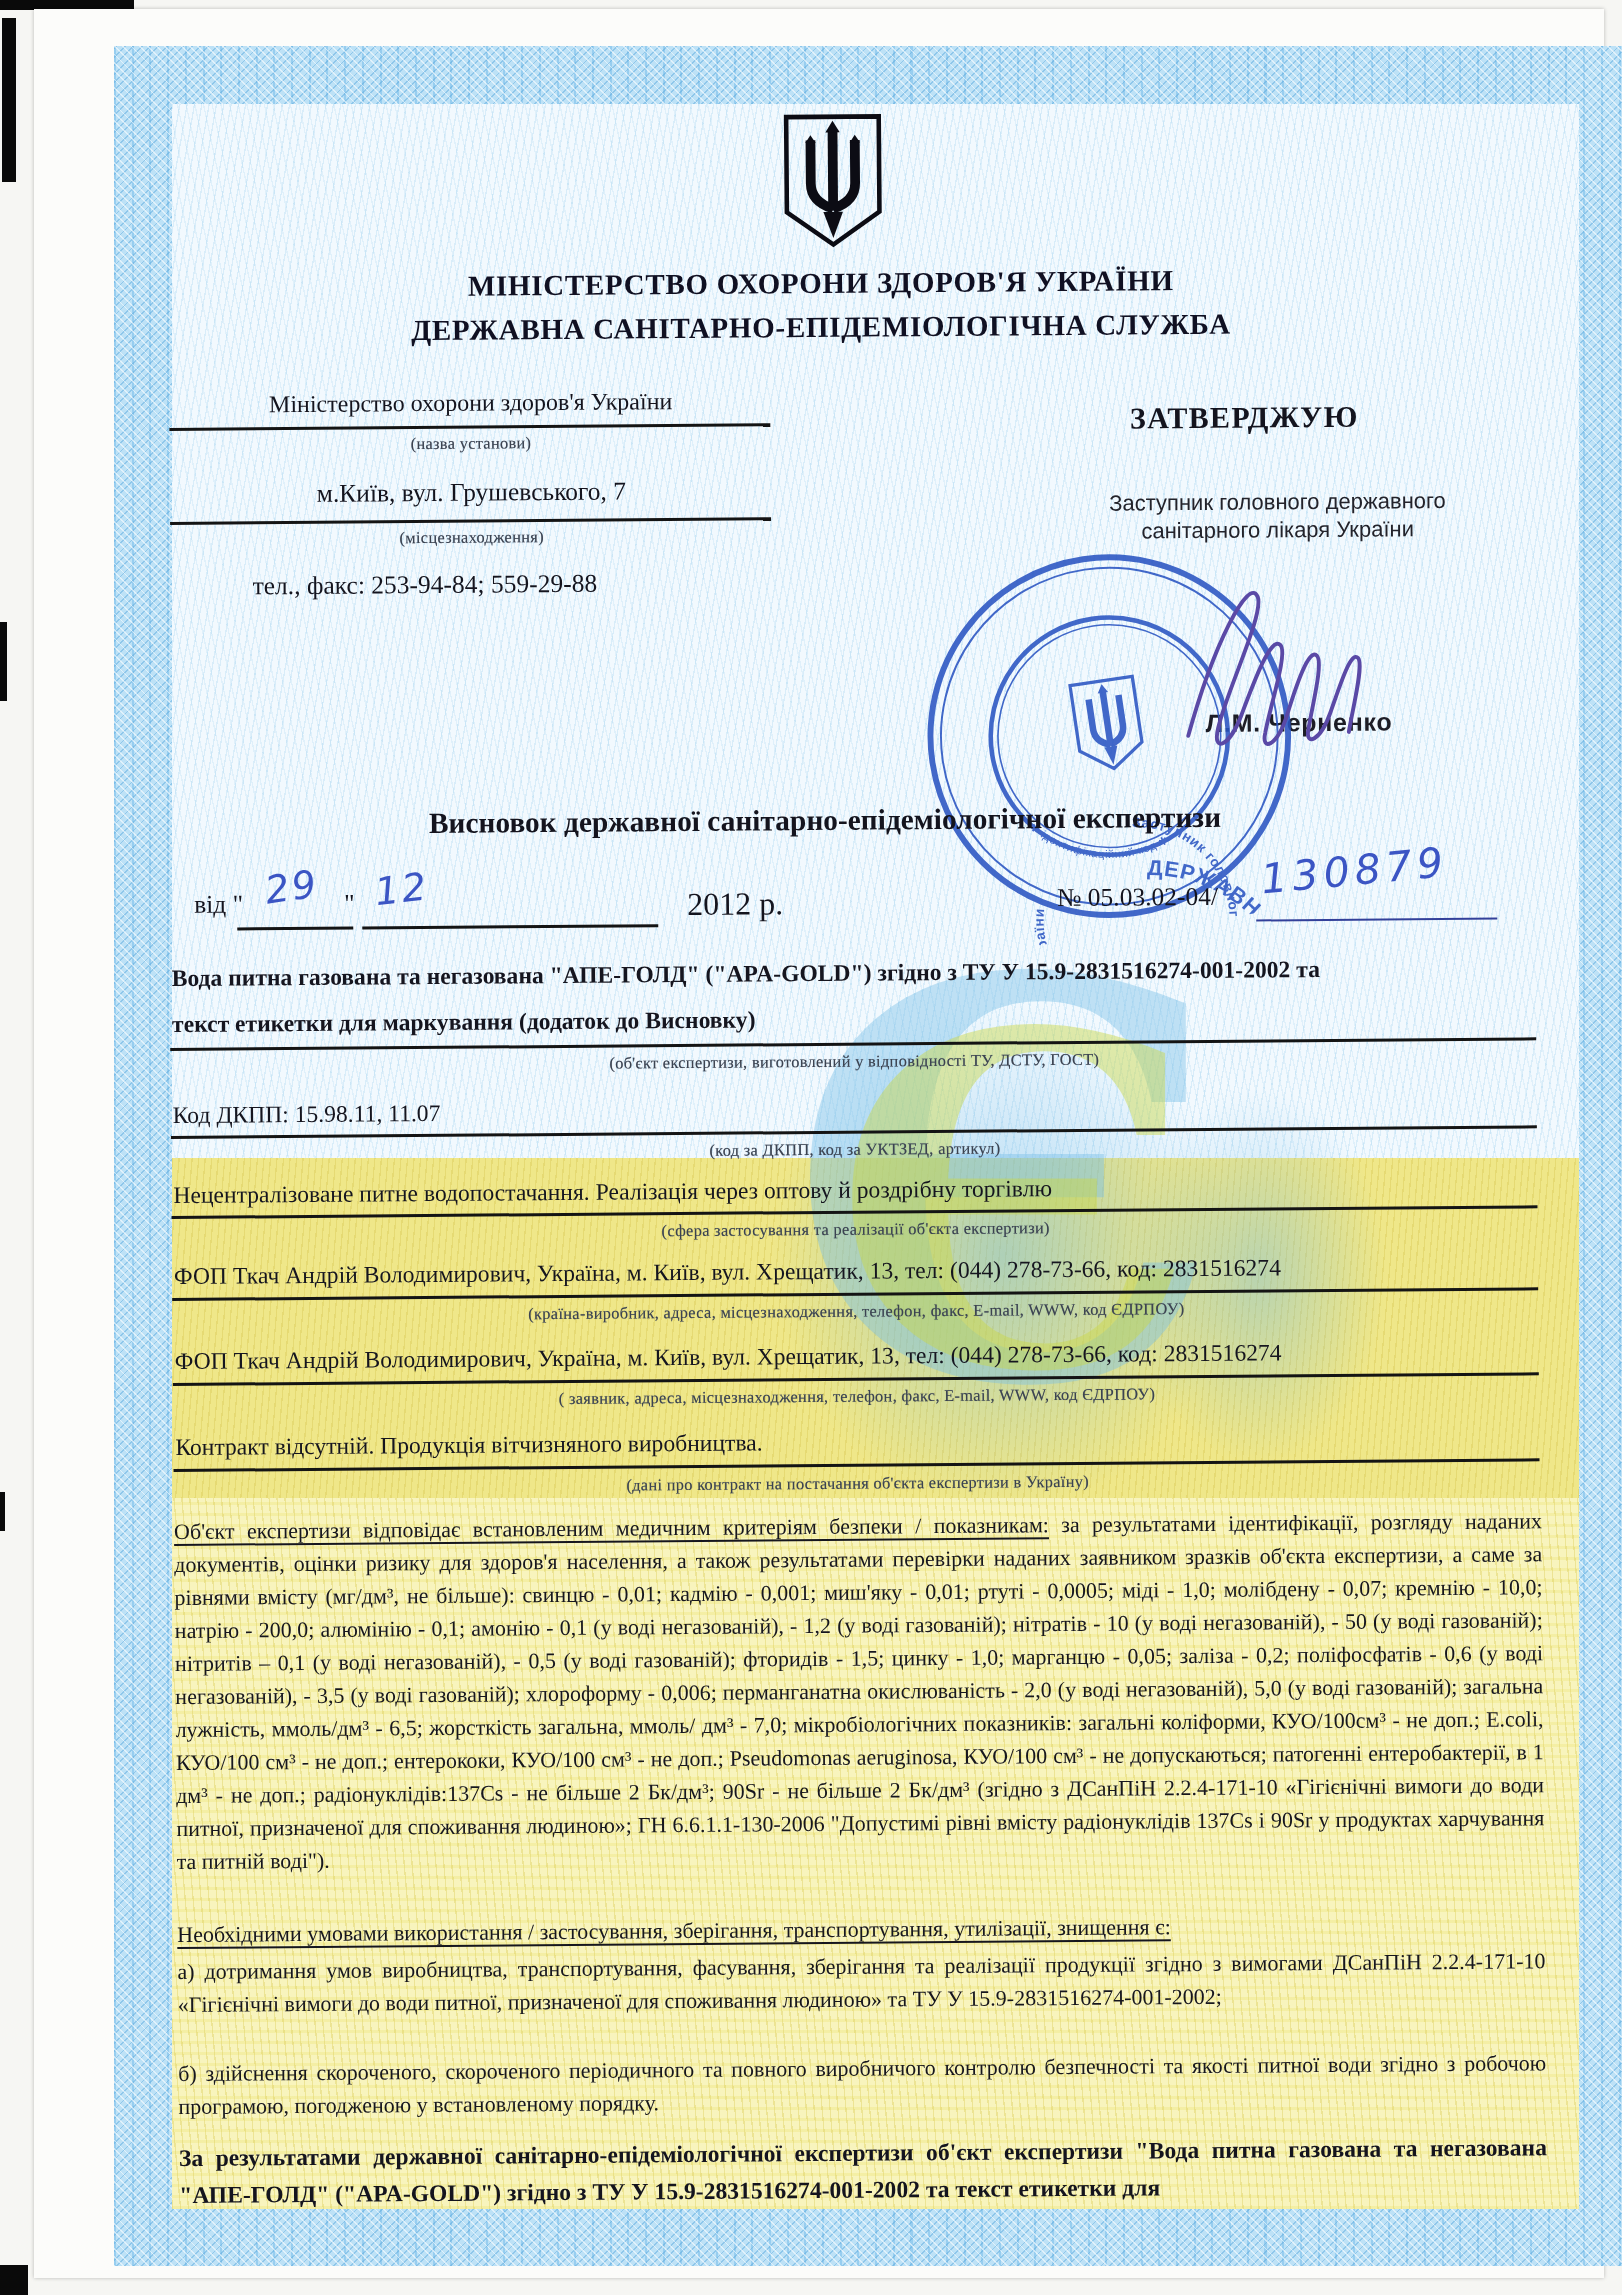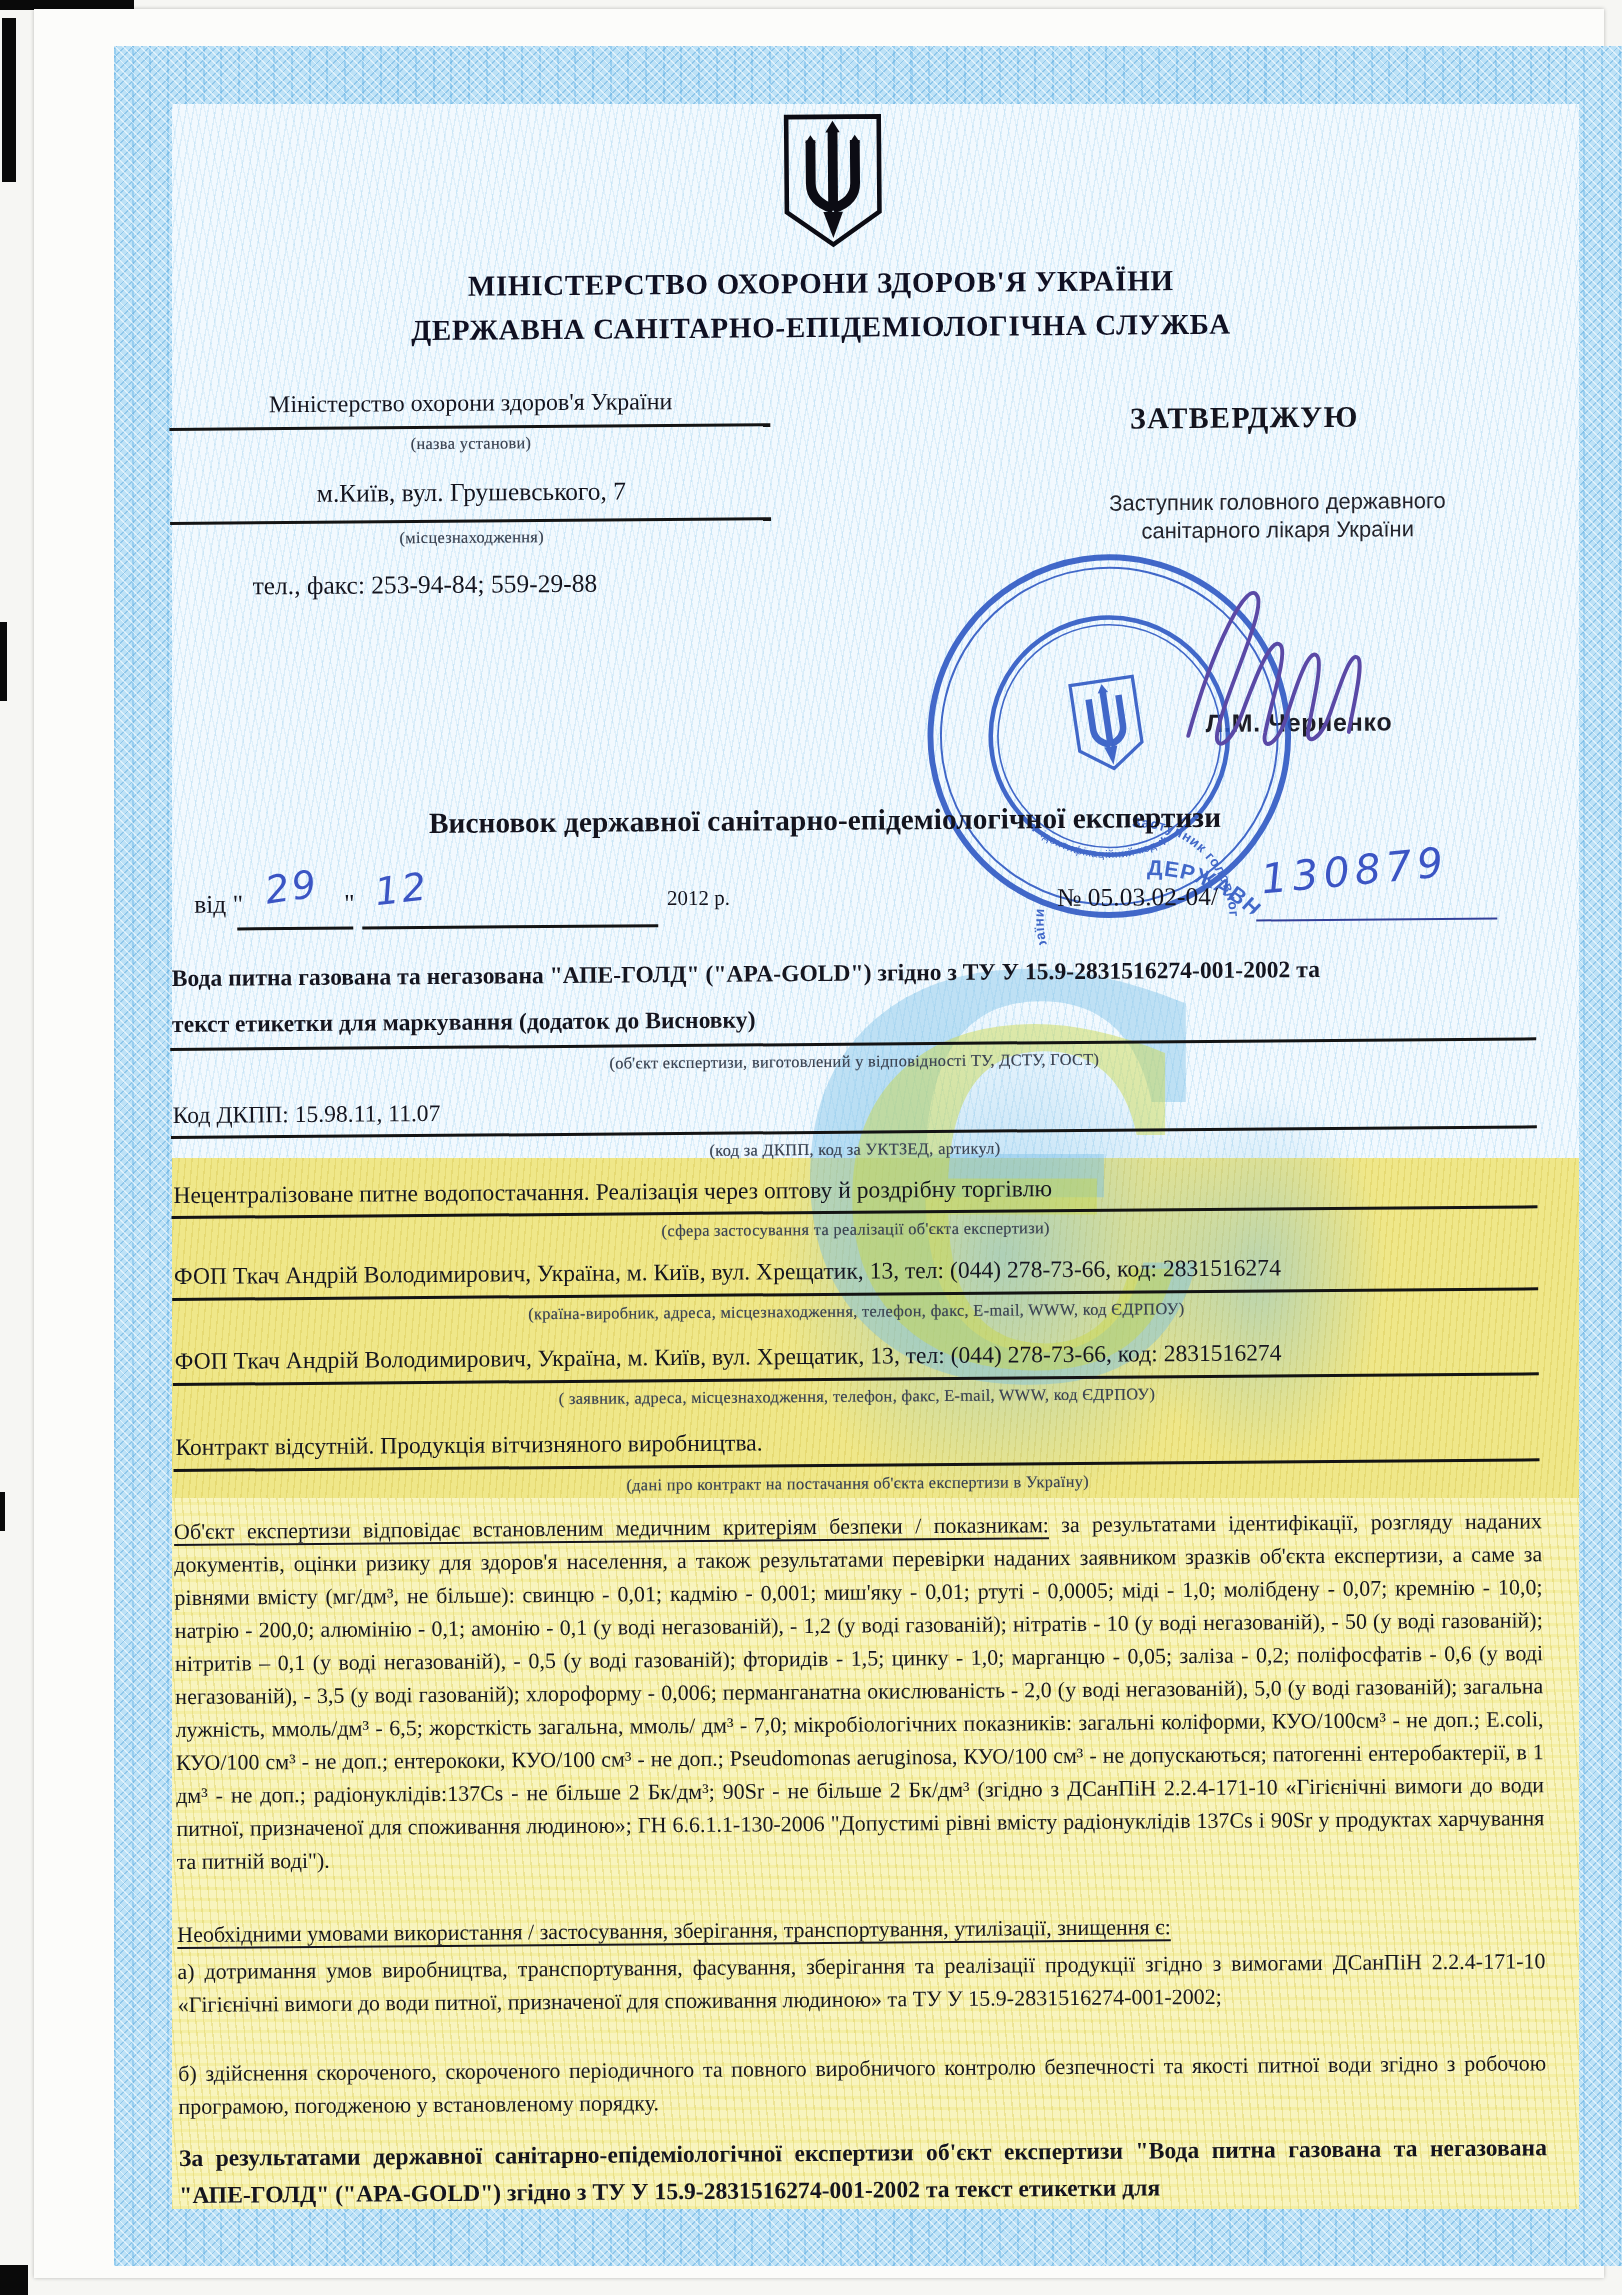--- a/index.html
+++ b/index.html
@@ -155,21 +155,21 @@
   </div>
 
   <div class="t center serif b" style="left:173px;top:804px;width:1309px;font-size:29.4px;">Висновок державної санітарно-епідеміологічної експертизи</div>
 
   <div class="t serif" style="left:196px;top:885px;font-size:25.5px;">від "</div>
   <div class="t hand" style="left:267px;top:861px;font-size:38px;transform:rotate(-8deg);letter-spacing:2.6px;">29</div>
   <div class="t serif" style="left:346px;top:885px;font-size:25.5px;">"</div>
   <div class="t hand" style="left:377px;top:864px;font-size:38px;transform:rotate(-6deg);letter-spacing:2.6px;">12</div>
   <div class="rule" style="left:239px;top:923px;width:116px;"></div>
   <div class="rule" style="left:364px;top:923px;width:296px;"></div>
-  <div class="t serif" style="left:669px;top:885px;font-size:21px;">2012  р.</div>
+  <div class="t serif" style="left:669px;top:885px;font-size:32px;padding-left:20px;">2012  р.</div>
 
   <div class="t serif" style="left:1059px;top:885px;font-size:25.5px;">№ 05.03.02-04/</div>
   <div class="t hand" style="left:1263px;top:851px;font-size:41px;transform:rotate(-5deg);letter-spacing:5.2px;">130879</div>
   <div class="rule" style="left:1258px;top:923px;width:241px;background:#33409a;height:2px;"></div>
 
   <div class="t serif b field" style="left:173px;top:950px;width:1364px;line-height:46px;">Вода питна газована та негазована "АПЕ-ГОЛД" ("APA-GOLD") згідно з ТУ У 15.9-2831516274-001-2002 та
 текст етикетки для маркування (додаток до Висновку)</div>
   <div class="rule thick" style="left:171px;top:1043px;width:1366px;"></div>
   <div class="t caption" style="left:173px;top:1052px;width:1364px;">(об'єкт експертизи, виготовлений у відповідності ТУ, ДСТУ, ГОСТ)</div>
 

